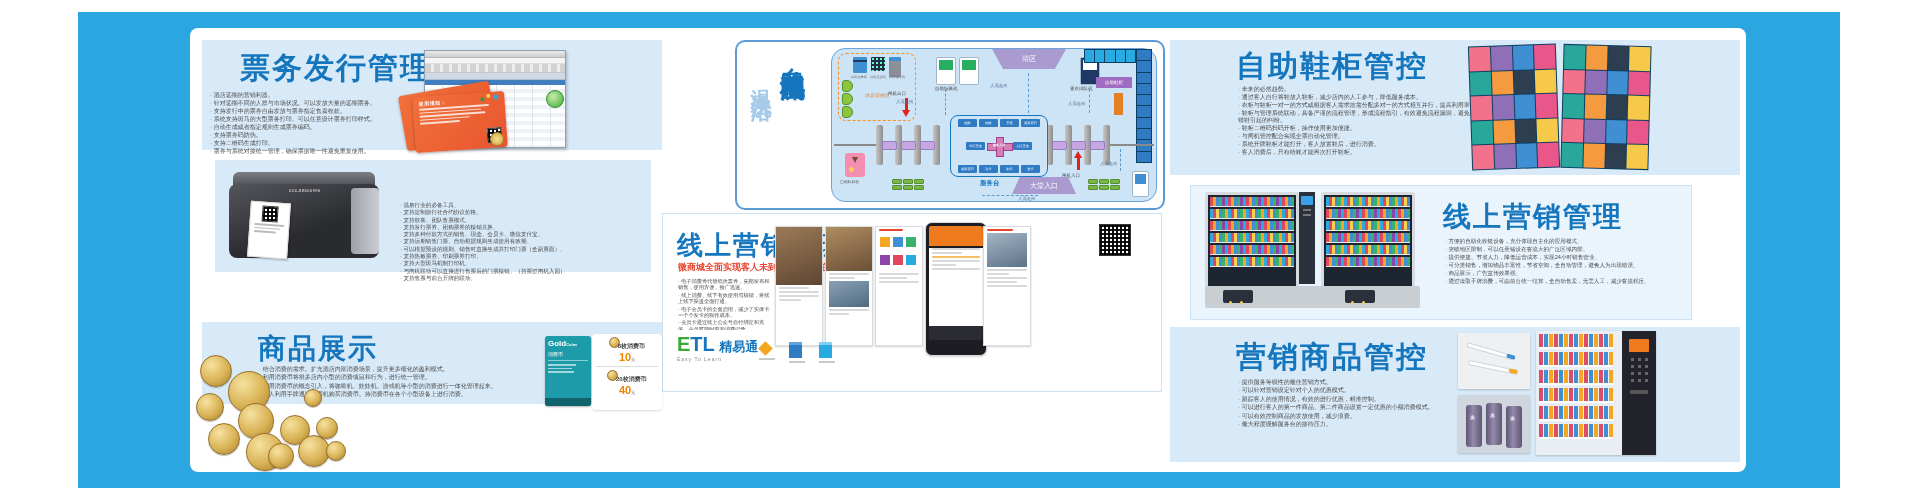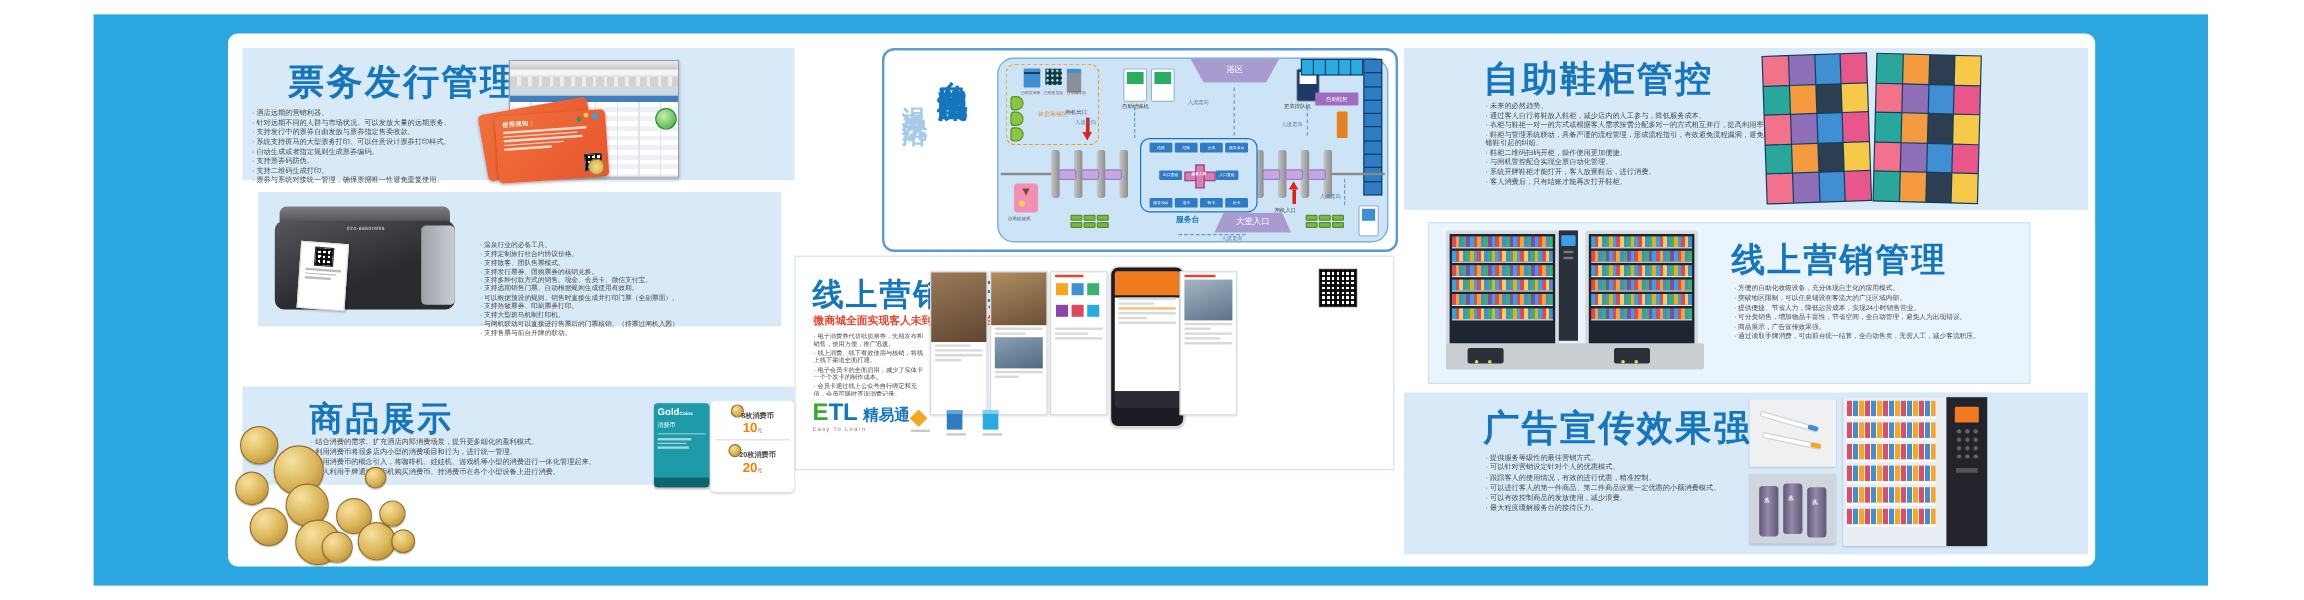--- a/index.html
+++ b/index.html
@@ -219,21 +219,21 @@
   <div class="a" style="left:0;bottom:0;width:100%;height:8px;background:#11646d;border-radius:0 0 3px 3px"></div>
 </div>
 <div class="a" style="left:592px;top:334px;width:66px;height:70px;background:#fff;border-radius:4px;padding:3px 2px;z-index:3;box-shadow:0 1px 2px rgba(0,0,0,.15)">
   <div>
     <div class="price-name"><span class="coin-sm"></span> <span>8枚消费币</span></div>
     <div class="price-val"><span>10</span><span class="price-unit">元</span></div>
   </div>
   <div class="pdiv"></div>
   <div>
     <div class="price-name"><span class="coin-sm"></span> <span>20枚消费币</span></div>
-    <div class="price-val"><span>20</span><span class="price-unit">元</span></div>
+    <div class="price-val"><span>40</span><span class="price-unit">元</span></div>
   </div>
 </div>
 
 <div class="a flowpanel" style="left:735px;top:40px;width:426px;height:166px">
   <div class="a vert" style="left:10px;top:30px;font-size:21px;color:#a5cbe9;letter-spacing:4px">温泉洗浴</div>
   <div class="a vert" style="left:40px;top:6px;font-size:25px;color:#1576be;letter-spacing:2px">自助化流程图</div>
   <div class="a inner" style="left:94px;top:6px;width:324px;height:152px">
 
     <div class="a dashed-o" style="left:6px;top:4px;width:76px;height:66px">
       <div class="a" style="left:14px;top:3px;display:flex;gap:4px">
@@ -558,21 +558,21 @@
       <div class="bullet">· 方便的自助化收银设备，充分体现自主化的应用模式。</div>
       <div class="bullet">· 突破地区限制，可以任意铺设在客流大的广泛区域内部。</div>
       <div class="bullet">· 提供便捷、节省人力，降低运营成本，实现24小时销售营业。</div>
       <div class="bullet">· 可分类销售，增加物品丰富性，节省空间，全自动管理，避免人为出现错误。</div>
       <div class="bullet">· 商品展示，广告宣传效果强。</div>
       <div class="bullet">· 通过读取手牌消费，可由前台统一结算，全自动售卖，无需人工，减少客流积压。</div>
     </div>
 </div>
 
 <div class="a panel" style="left:1170px;top:327px;width:570px;height:135px">
-  <div class="a ptitle" style="left:66px;top:10px;font-size:30px">广告宣传效果强</div>
+  <div class="a ptitle" style="left:66px;top:10px;font-size:30px">营销商品管控</div>
   <div class="a bullets" style="left:68px;top:52px;width:272px;font-size:6px;line-height:7.4px">
       <div class="bullet">· 提供服务等级性的最佳营销方式。</div>
       <div class="bullet">· 可以针对营销设定针对个人的优惠模式。</div>
       <div class="bullet">· 跟踪客人的使用情况，有效的进行优惠，精准控制。</div>
       <div class="bullet">· 可以进行客人的第一件商品、第二件商品设置一定优惠的小额消费模式。</div>
       <div class="bullet">· 可以有效控制商品的发放使用，减少浪费。</div>
       <div class="bullet">· 最大程度缓解服务台的接待压力。</div>
     </div>
   <div class="a photo" style="left:288px;top:6px;width:72px;height:56px">
     <div class="stick" style="left:8px;top:16px;transform:rotate(16deg)">

